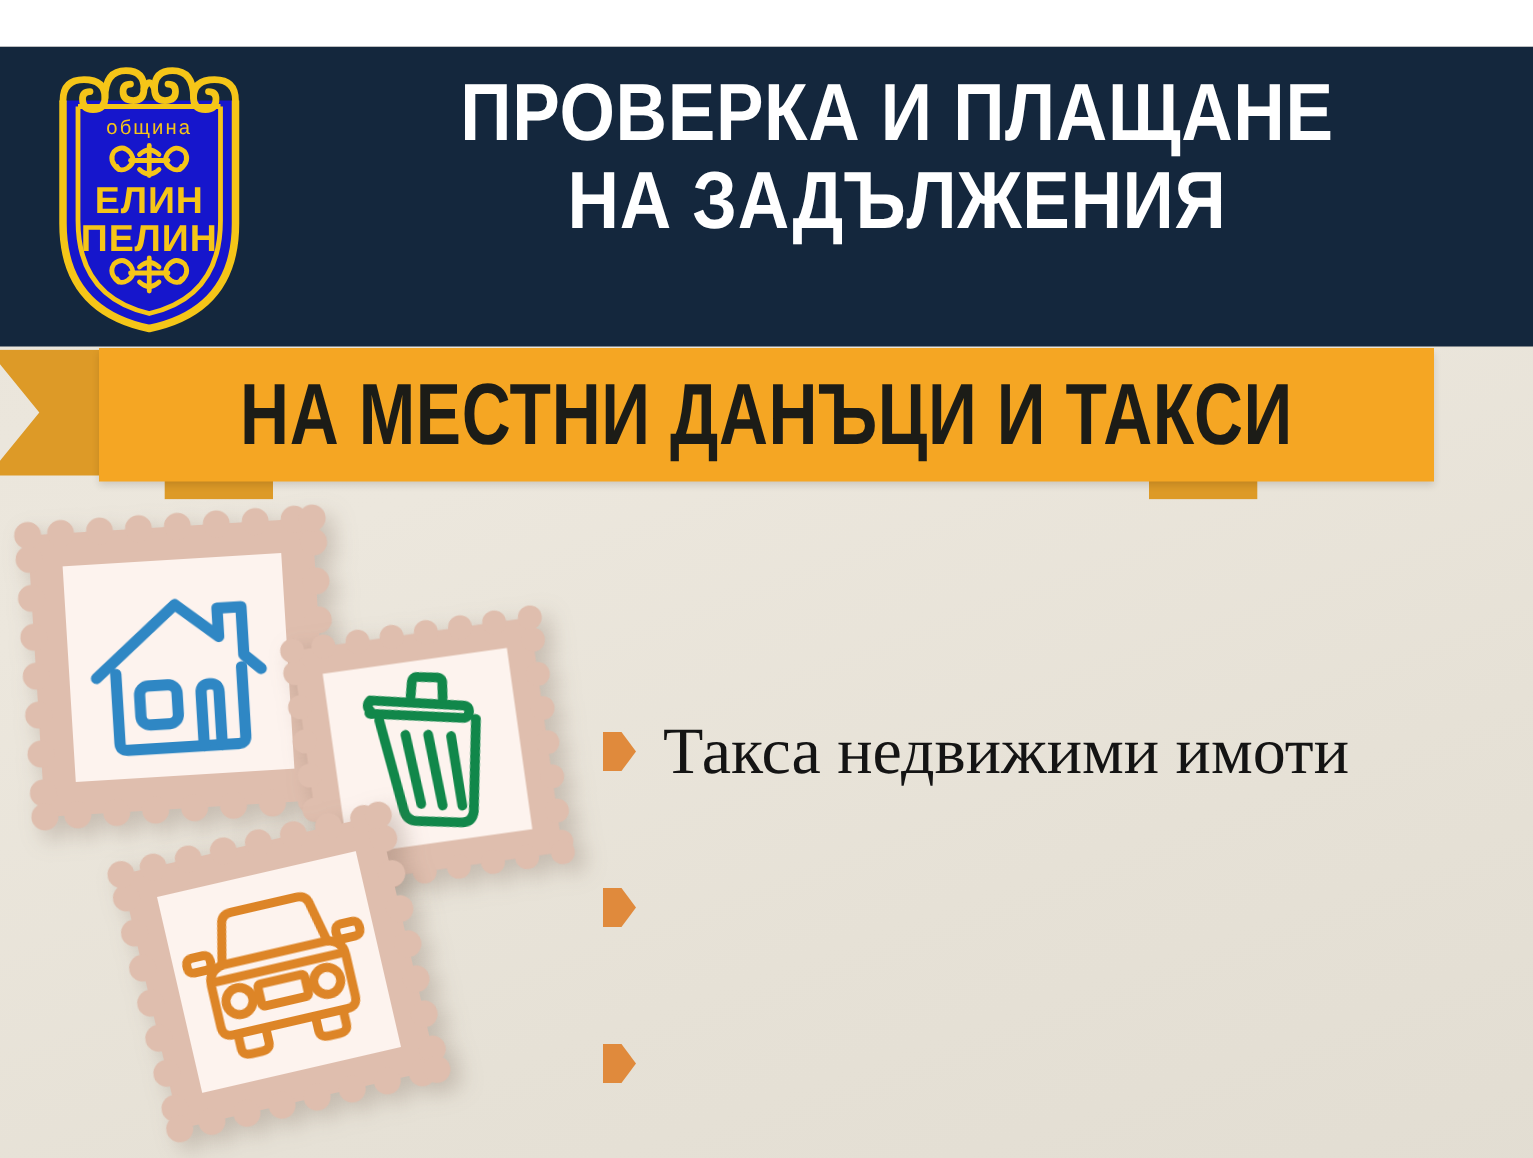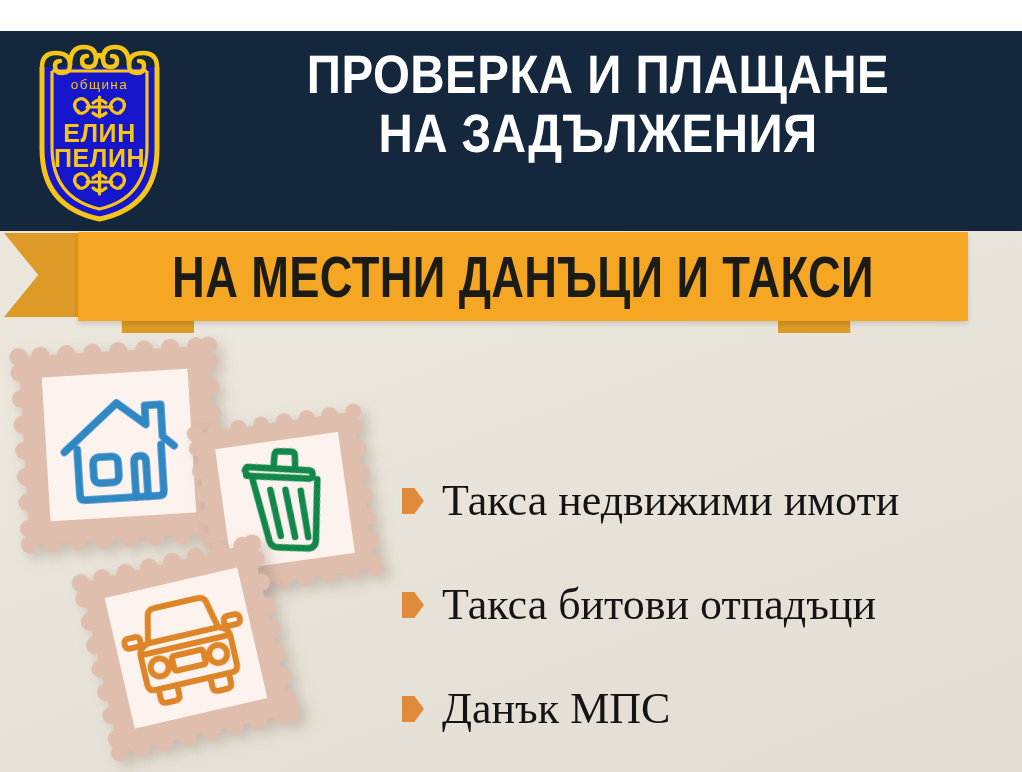--- a/index.html
+++ b/index.html
@@ -50,21 +50,21 @@
     transform: scaleX(0.88);
     transform-origin: center top;
     text-rendering: geometricPrecision;
   }
   .header-title .ln { display: block; white-space: nowrap; }
   .header-title .ln2 { margin-top: 2px; }
 
   
   .ribbon {
     position: absolute;
-    left: 12px;
+    left: 0;
     top: 198px;
     width: 948px;
     height: 108px;
     z-index: 6;
   }
   .ribbon-tail {
     position: absolute;
     top: 4px;
     width: 190px;
     height: 100px;
@@ -366,22 +366,20 @@
 
   <div class="list">
 
     <div class="list-item">
       <span class="bullet"></span>
       <span class="list-label">Такса недвижими имоти</span>
     </div>
 
     <div class="list-item">
       <span class="bullet"></span>
-      <span class="list-label">Такса битови отпадъци</span>
     </div>
 
     <div class="list-item">
       <span class="bullet"></span>
-      <span class="list-label">Данък МПС</span>
     </div>
   </div>
 
 </div>
 
 </body></html>

